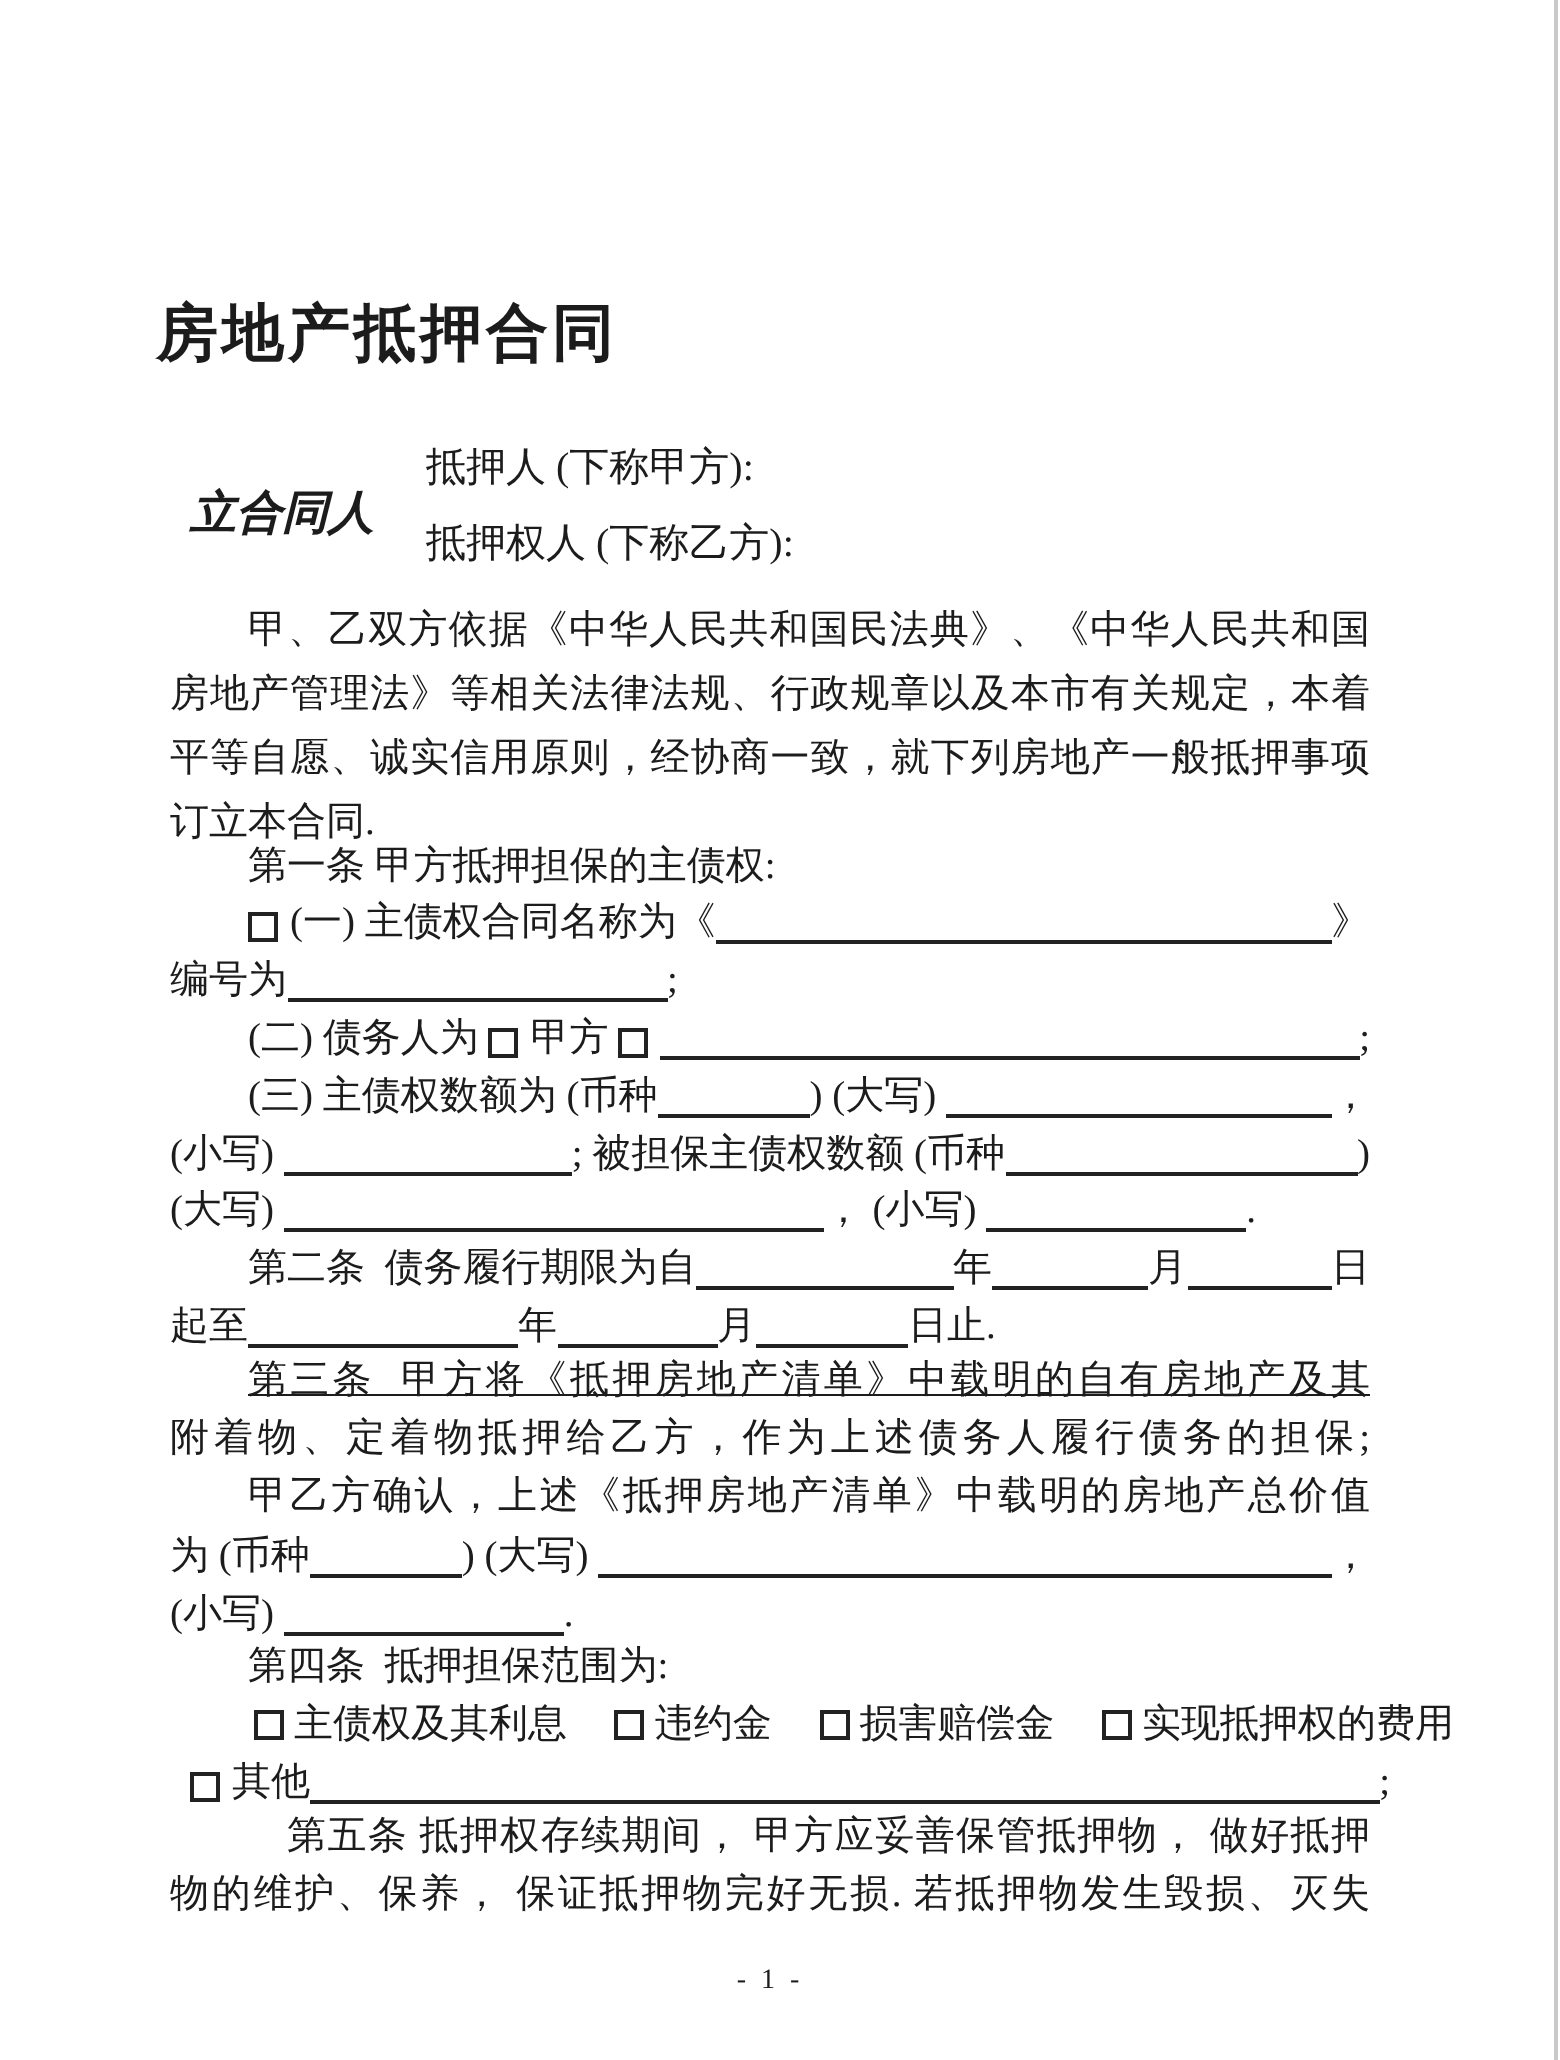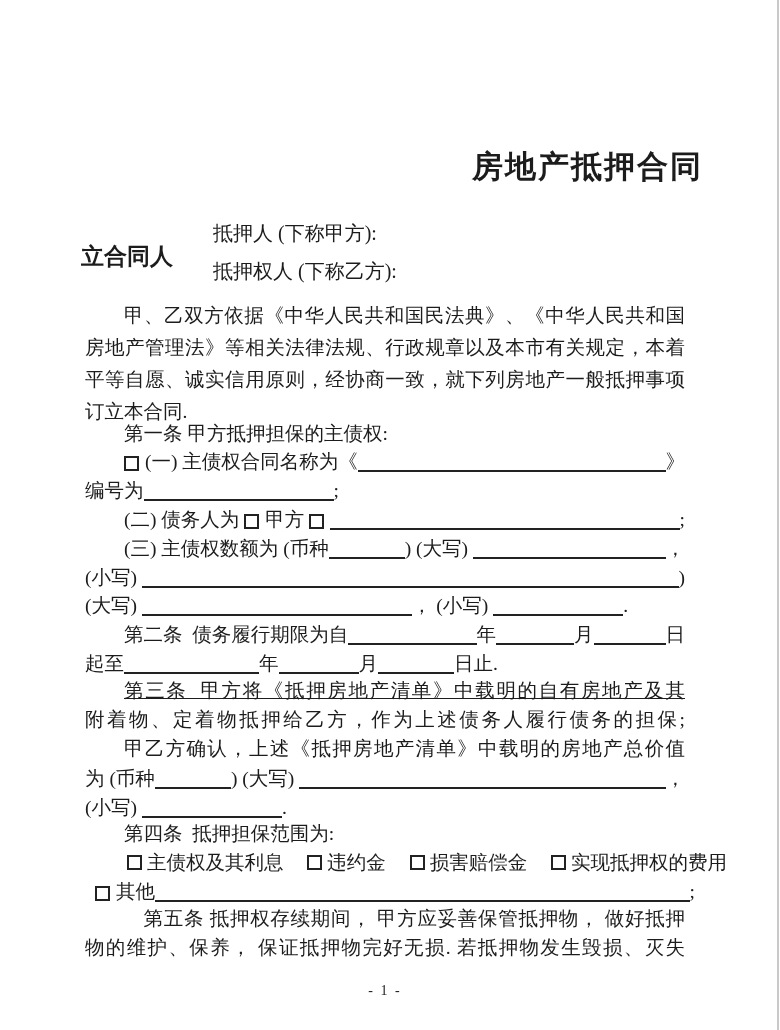--- a/index.html
+++ b/index.html
@@ -1,23 +1,23 @@
 <!DOCTYPE html>
 <html><head>
 <meta charset="utf-8">
 <style>
   html,body{margin:0;padding:0;background:#ffffff;}
   body{width:780px;height:1030px;position:relative;overflow:hidden;
        font-family:"Liberation Serif",serif;color:#1c1c1c;}
   .scan-edge{position:absolute;top:0;right:1px;width:2px;height:1030px;background:#c9c9c9;}
-  .title{position:absolute;left:103px;top:146px;width:600px;text-align:right;
+  .title{position:absolute;left:78px;top:146px;width:600px;text-align:left;
          font-family:"Liberation Sans",sans-serif;font-weight:bold;font-size:31px;
          letter-spacing:2px;white-space:nowrap;}
-  .parties-label{position:absolute;left:81px;top:241px;font-family:"Liberation Sans",sans-serif;
-         font-weight:bold;font-size:23px;white-space:nowrap;}
+  .parties-label{position:absolute;left:95px;top:241px;font-family:"Liberation Sans",sans-serif;
+         font-weight:bold;font-size:23px;white-space:nowrap;font-style:italic;}
   .party-line{position:absolute;left:213px;font-size:20px;white-space:pre;}
   .party-line.p0{top:220px;}
   .party-line.p1{top:258px;}
   .line{position:absolute;left:85px;width:600px;height:27px;font-size:19.5px;
         line-height:26px;}
   .line.justify{text-align:justify;text-align-last:justify;}
   .line.flexline{display:flex;align-items:flex-end;}
   .line.spread{display:flex;align-items:flex-end;justify-content:space-between;padding-left:42px;}
   .t{white-space:pre;}
   .blank{border-bottom:2px solid #222;height:0;align-self:flex-end;margin-bottom:3px;}
@@ -68,20 +68,21 @@
     <div class="line flexline" style="top: 535px; padding-left: 39px; width: 561px;">
       <span class="t">(三) 主债权数额为 (币种</span>
       <span class="blank" style="flex: 0 0 76px;"></span>
       <span class="t">) (大写) </span>
       <span class="blank" style="flex: 1 1 60px;"></span>
       <span class="t">，</span>
     </div>
     <div class="line flexline" style="top: 564px;">
       <span class="t">(小写) </span>
       <span class="blank" style="flex: 0 0 144px;"></span>
+      <span class="t">; 被担保主债权数额 (币种</span>
       <span class="blank" style="flex: 1 1 60px;"></span>
       <span class="t">)</span>
     </div>
     <div class="line flexline" style="top: 592px;">
       <span class="t">(大写) </span>
       <span class="blank" style="flex: 0 0 270px;"></span>
       <span class="t">， (小写) </span>
       <span class="blank" style="flex: 0 0 130px;"></span>
       <span class="t">.</span>
     </div>

